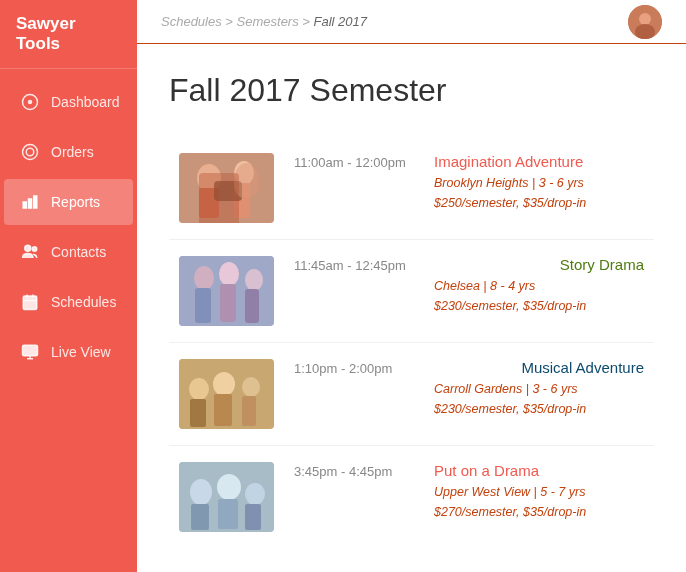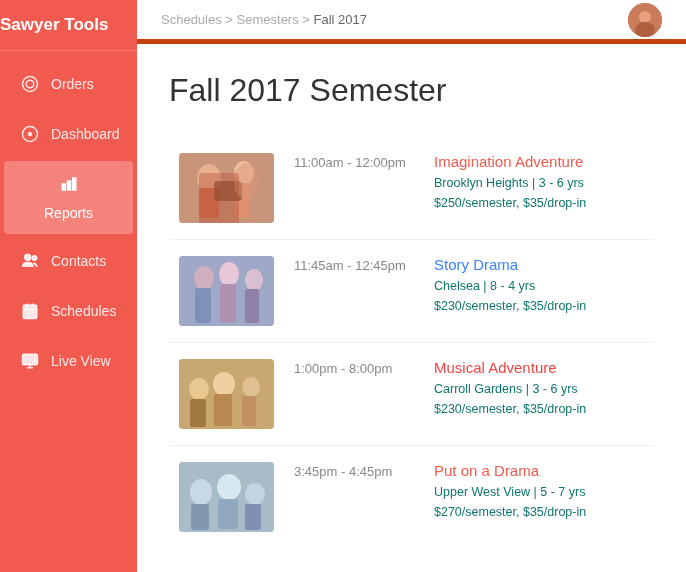--- a/index.html
+++ b/index.html
@@ -8,59 +8,60 @@
     
     .sidebar {
       width: 137px;
       background: #F05A4F;
       display: flex;
       flex-direction: column;
       flex-shrink: 0;
       height: 572px;
     }
     .sidebar-logo {
-      padding: 14px 0;
+      padding: 14px 16px;
       color: #fff;
       font-size: 17px;
       font-weight: 700;
       border-bottom: 1px solid rgba(255,255,255,0.2);
       min-height: 51px;
       display: flex;
       align-items: center;
     }
     .sidebar-nav { display: flex; flex-direction: column; margin-top: 8px; }
     .sidebar-item {
       display: flex;
       align-items: center;
       padding: 13px 16px;
       color: rgba(255,255,255,0.85);
       font-size: 14px;
       cursor: pointer;
       border-radius: 4px;
       margin: 2px 4px;
       gap: 11px;
     }
-    .sidebar-item.active { background: rgba(255,255,255,0.25); color: #fff; flex-direction: column; }
+    .sidebar-item.active { background: rgba(255,255,255,0.25); color: #fff; }
     .sidebar-item .icon { width: 20px; height: 20px; display: flex; align-items: center; justify-content: center; flex-shrink: 0; }
 
     
     .main {
       flex: 1;
       display: flex;
       flex-direction: column;
       overflow-y: auto;
       background: #fff;
     }
     .topbar {
       display: flex;
       align-items: center;
       justify-content: space-between;
       padding: 12px 24px;
-      border-bottom: 5px solid #c2410c;
+      border-bottom: 1px solid #c2410c;
       min-height: 44px;
+      font-style: italic;
     }
     .breadcrumb {
       font-size: 13px;
       color: #aaa;
     }
     .breadcrumb span { color: #aaa; }
     .breadcrumb .current { color: #666; }
     .avatar {
       width: 34px;
       height: 34px;
@@ -105,22 +106,23 @@
     }
     .class-info { flex: 1; }
     .class-name {
       color: #F05A4F;
       font-size: 15px;
       font-weight: 400;
       margin-bottom: 3px;
     }
     .class-details {
       font-size: 12.5px;
-      color: #0f766e;
+      color: #c2410c;
       line-height: 1.6;
+      font-style: italic;
     }
 
     
     .icon svg { fill: rgba(255,255,255,0.85); }
     .sidebar-item.active .icon svg { fill: #fff; }
 
     
     .thumb-1 { background: linear-gradient(135deg, #d4a0a0 0%, #c07070 30%, #e8c0a0 60%, #f0d0b0 100%); position: relative; }
     .thumb-2 { background: linear-gradient(135deg, #9090c0 0%, #b0b0d0 40%, #e0c0c0 70%, #f0d0e0 100%); }
     .thumb-3 { background: linear-gradient(135deg, #c0a070 0%, #d0b080 40%, #e8c890 70%, #f0d8a0 100%); }
@@ -134,34 +136,34 @@
 <aside class="sidebar">
   <div class="sidebar-logo">
     <span>Sawyer Tools</span>
   </div>
   <nav class="sidebar-nav">
 
     <div class="sidebar-item">
       <span class="icon">
         <svg width="18" height="18" viewBox="0 0 24 24">
             <circle cx="12" cy="12" r="10" fill="none" stroke="rgba(255,255,255,0.85)" stroke-width="2"></circle>
-            <circle cx="12" cy="12" r="5" fill="none" stroke="rgba(255,255,255,0.85)" stroke-width="2"></circle>
-          </svg>
-      </span>
-      <span>Orders</span>
+            <circle cx="12" cy="12" r="3" fill="rgba(255,255,255,0.85)"></circle>
+          </svg>
+      </span>
+      <span>Dashboard</span>
     </div>
 
     <div class="sidebar-item">
       <span class="icon">
         <svg width="18" height="18" viewBox="0 0 24 24">
             <circle cx="12" cy="12" r="10" fill="none" stroke="rgba(255,255,255,0.85)" stroke-width="2"></circle>
-            <circle cx="12" cy="12" r="3" fill="rgba(255,255,255,0.85)"></circle>
-          </svg>
-      </span>
-      <span>Dashboard</span>
+            <circle cx="12" cy="12" r="5" fill="none" stroke="rgba(255,255,255,0.85)" stroke-width="2"></circle>
+          </svg>
+      </span>
+      <span>Orders</span>
     </div>
 
     <div class="sidebar-item active">
       <span class="icon">
         <svg width="18" height="18" viewBox="0 0 24 24" fill="none" stroke="#fff" stroke-width="2">
           <rect x="3" y="12" width="4" height="8"></rect>
             <rect x="10" y="8" width="4" height="12"></rect>
             <rect x="17" y="4" width="4" height="16"></rect>
         </svg>
       </span>
@@ -256,43 +258,43 @@
             <ellipse cx="25" cy="22" rx="10" ry="12" fill="#d0b0c0"></ellipse>
             <rect x="16" y="32" width="16" height="35" rx="3" fill="#8090b8"></rect>
             <ellipse cx="50" cy="18" rx="10" ry="12" fill="#e8c8d8"></ellipse>
             <rect x="41" y="28" width="16" height="38" rx="3" fill="#b090b0"></rect>
             <ellipse cx="75" cy="24" rx="9" ry="11" fill="#d8c0d0"></ellipse>
             <rect x="66" y="33" width="14" height="34" rx="3" fill="#9080a8"></rect>
           </svg>
         </div>
         <div class="class-time">11:45am - 12:45pm</div>
         <div class="class-info">
-          <div class="class-name" style="color: #3b82f6;">Story Drama</div>
+          <div class="class-name" style="color: #4d7c0f; text-align: right;">Story Drama</div>
           <div class="class-details">
             <span>Chelsea</span> | <span>8 - 4 yrs</span><br>
             <span>$230/semester, $35/drop-in</span>
           </div>
         </div>
       </div>
 
       <div class="class-item">
         <div class="class-thumb thumb-3">
           <svg width="95" height="70" viewBox="0 0 95 70">
             <rect width="95" height="70" fill="#c8a870"></rect>
             <ellipse cx="20" cy="30" rx="10" ry="11" fill="#e8c890"></ellipse>
             <rect x="11" y="40" width="16" height="28" rx="2" fill="#a07840"></rect>
             <ellipse cx="45" cy="25" rx="11" ry="12" fill="#f0d0a0"></ellipse>
             <rect x="35" y="35" width="18" height="32" rx="2" fill="#b88850"></rect>
             <ellipse cx="72" cy="28" rx="9" ry="10" fill="#dfc090"></ellipse>
             <rect x="63" y="37" width="14" height="30" rx="2" fill="#c09060"></rect>
           </svg>
         </div>
-        <div class="class-time">1:00pm - 8:00pm</div>
+        <div class="class-time">1:10pm - 2:00pm</div>
         <div class="class-info">
-          <div class="class-name" style="color: #ef4444;">Musical Adventure</div>
+          <div class="class-name" style="color: #0c4a6e; text-align: right;">Musical Adventure</div>
           <div class="class-details">
             <span>Carroll Gardens</span> | <span>3 - 6 yrs</span><br>
             <span>$230/semester, $35/drop-in</span>
           </div>
         </div>
       </div>
 
       <div class="class-item">
         <div class="class-thumb thumb-4">
           <svg width="95" height="70" viewBox="0 0 95 70">

